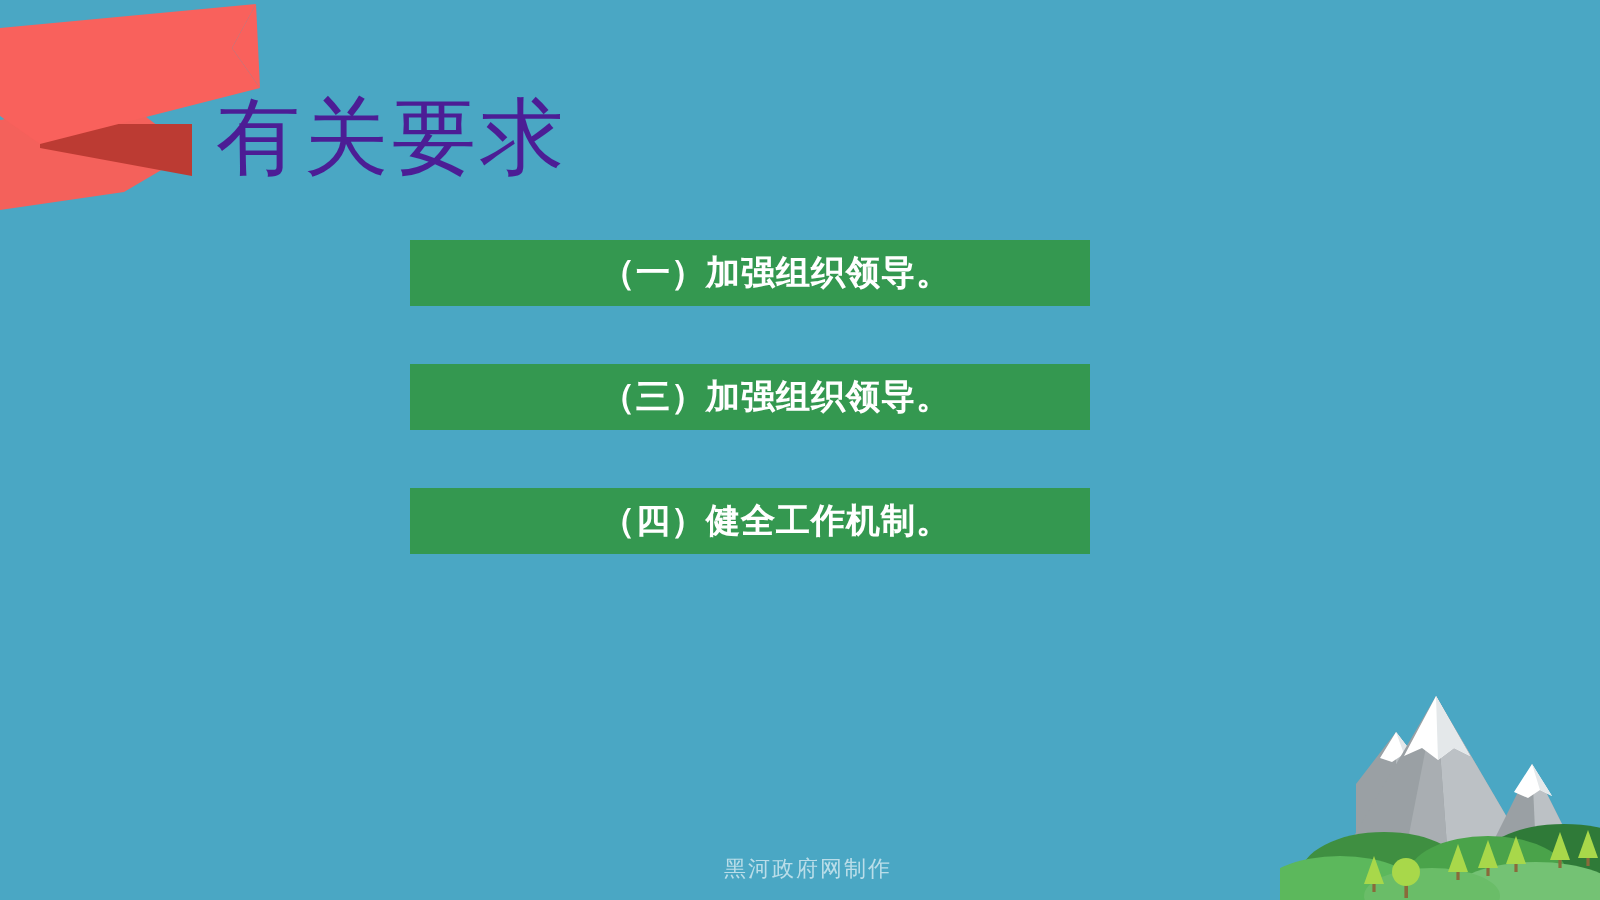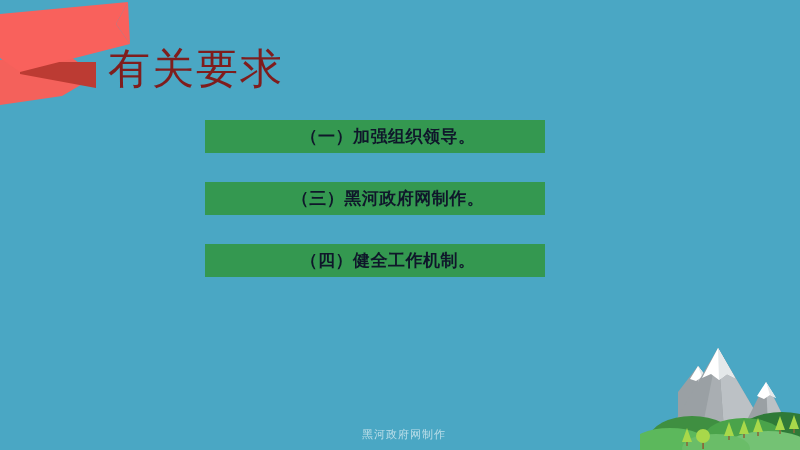--- a/index.html
+++ b/index.html
@@ -30,21 +30,21 @@
 
   
   .slide-title {
     position: absolute;
     left: 108px;
     top: 46px;
     font-family: "DejaVu Serif", "Liberation Serif", serif;
     font-size: 42px;
     line-height: 1.08;
     font-weight: 400;
-    color: #7f1d1d;
+    color: #4c1d95;
     letter-spacing: 2px;
     white-space: nowrap;
   }
 
   
   .box-stack {
     position: absolute;
     left: 205px;
     top: 120px;
     width: 340px;
@@ -57,21 +57,21 @@
     display: flex;
     align-items: center;
     justify-content: center;
     box-sizing: border-box;
   }
   .green-box:last-child { margin-bottom: 0; }
   .green-box .box-text {
     font-family: Liberation Mono, monospace;
     font-size: 17px;
     font-weight: bold;
-    color: #0f172a;
+    color: #ffffff;
     letter-spacing: 0.5px;
     white-space: nowrap;
     padding-left: 26px;
   }
 
   
   .watermark {
     position: absolute;
     left: 4px;
     top: 427px;
@@ -115,21 +115,21 @@
   <div class="slide-title">有关要求</div>
 
   <div class="box-stack">
 
     <div class="green-box">
       <span class="box-text">（一）加强组织领导。</span>
     </div>
 
 
     <div class="green-box">
-      <span class="box-text">（三）黑河政府网制作。</span>
+      <span class="box-text">（三）加强组织领导。</span>
     </div>
 
     <div class="green-box">
       <span class="box-text">（四）健全工作机制。</span>
     </div>
 
 
   </div>
 
   <div class="watermark">黑河政府网制作</div>

